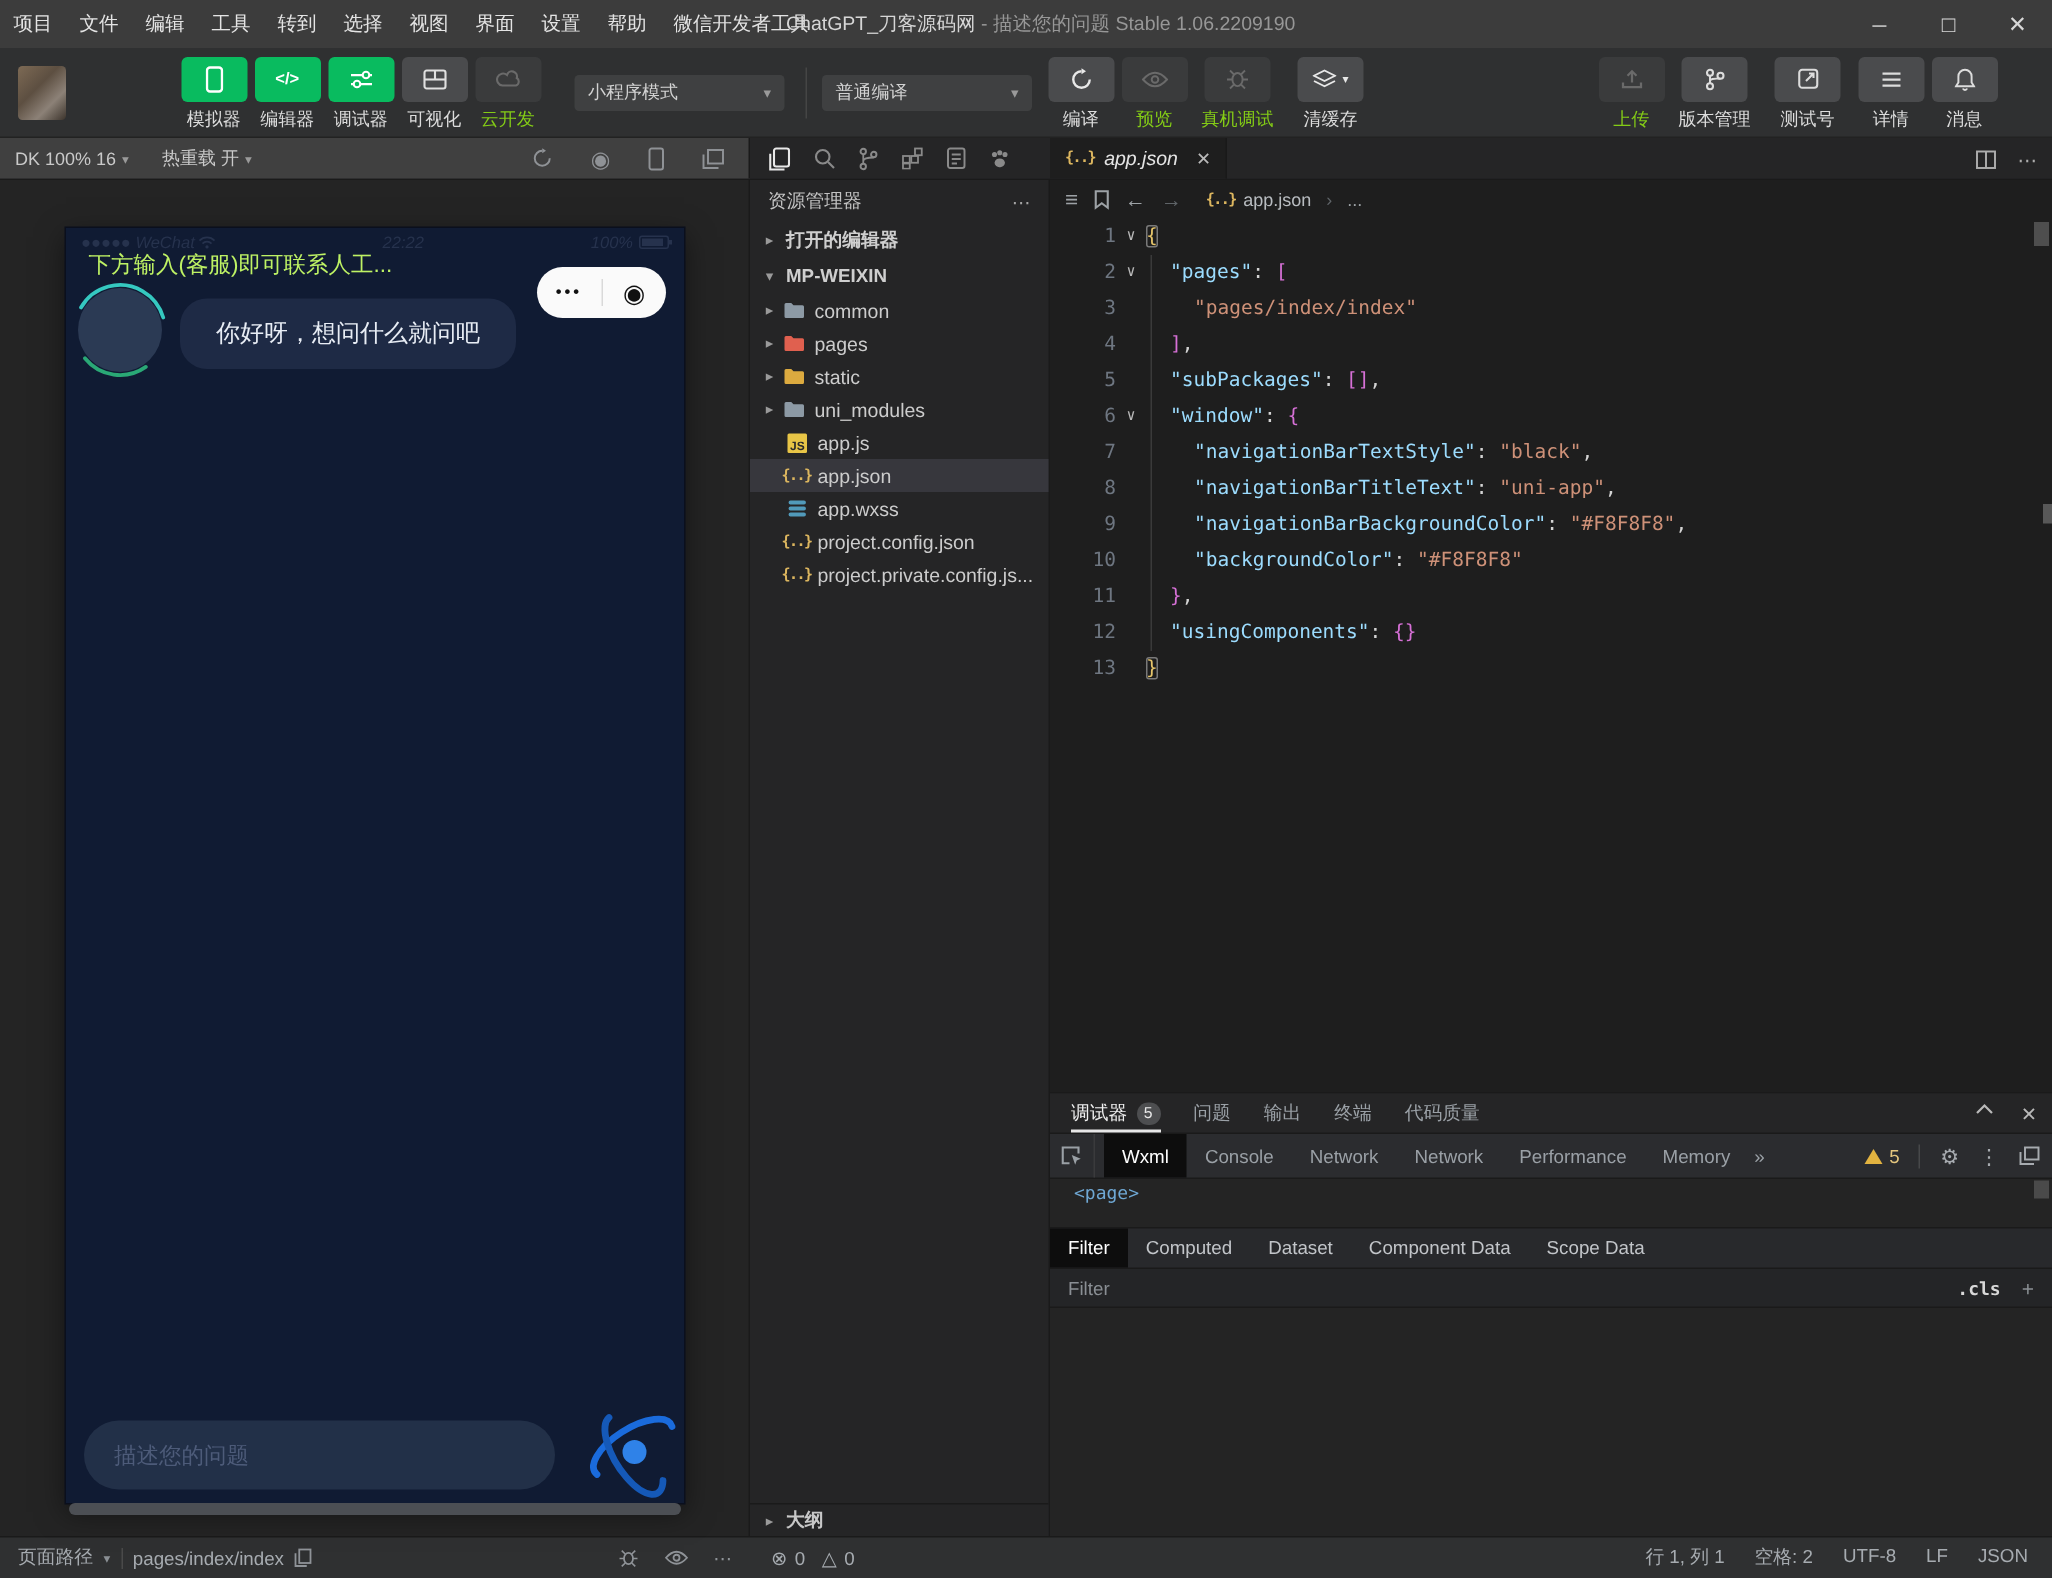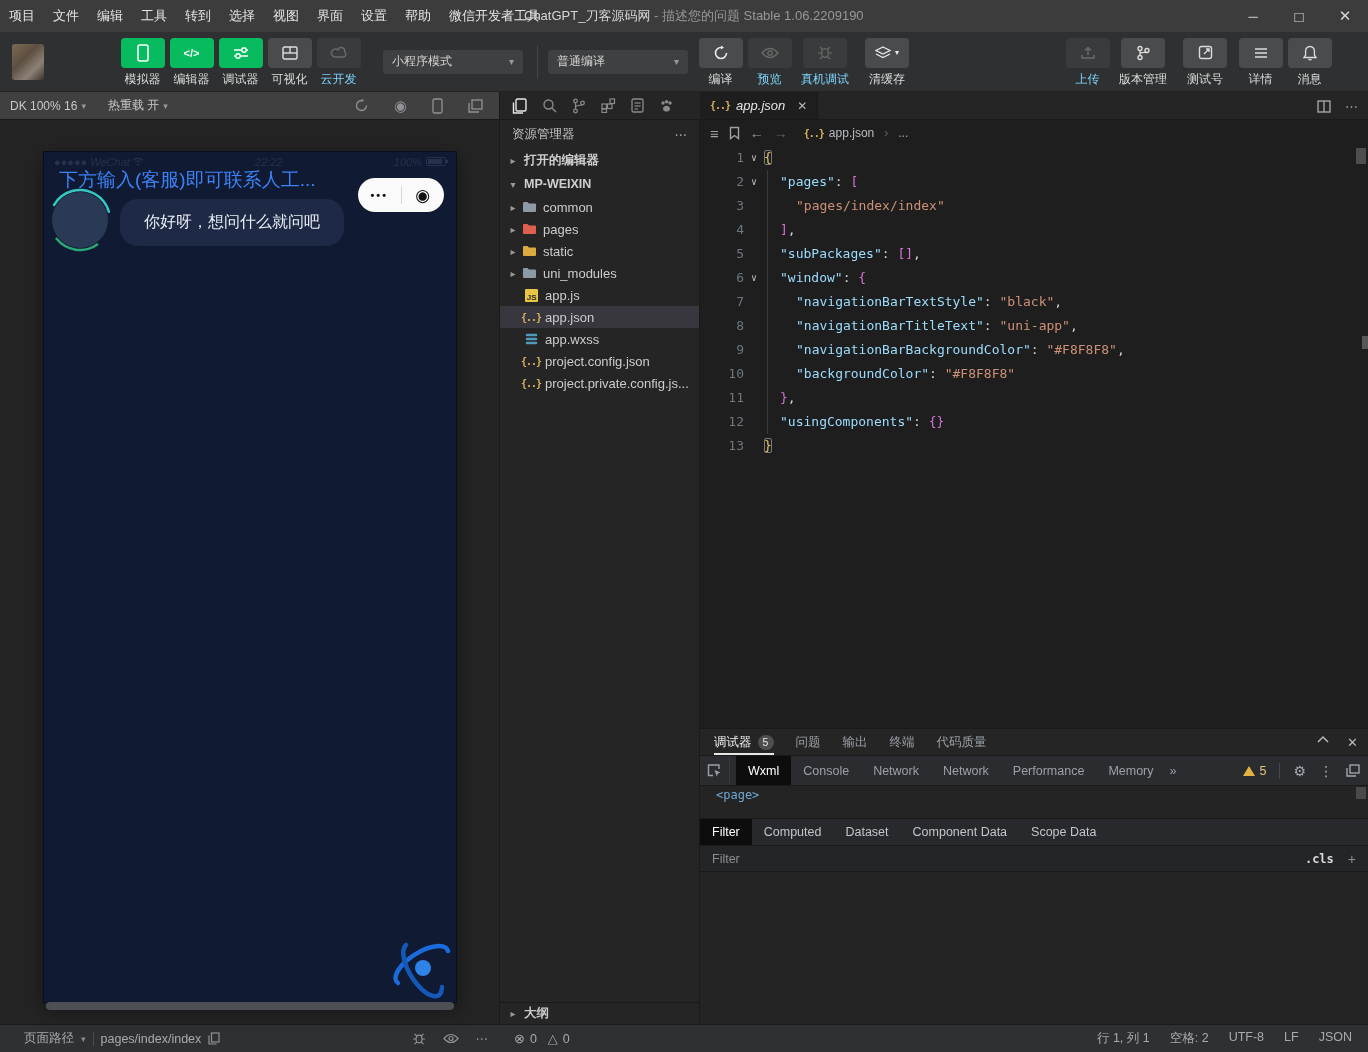--- a/index.html
+++ b/index.html
@@ -18,21 +18,21 @@
   
   .toolbar { height:60px; background:#2f3031; display:flex; align-items:center; border-bottom:1px solid #222; }
   .avatar { width:32px; height:36px; margin-left:12px; border-radius:3px; background:
       linear-gradient(135deg,#7d6a55 0%, #5d4f41 40%, #8c8177 70%, #3c342c 100%); }
   .tbtn { width:49px; text-align:center; margin-top:2px; }
   .tbtn .ic { width:44px; height:30px; margin:0 auto; border-radius:4px; display:flex; align-items:center; justify-content:center; }
   .tbtn .lbl { font-size:12px; margin-top:3px; color:#dcdcdc; white-space:nowrap; }
   .tbtn.green .ic { background:#09bb5f; color:#fff; }
   .tbtn.gray .ic { background:#4a4b4d; color:#e0e0e0; }
   .tbtn.dim .ic { background:#3a3b3c; color:#6a6a6a; }
-  .tbtn.dim .lbl { color:#7dd3fc; }
+  .tbtn.dim .lbl { color:#84cc16; }
   .tbtn.wide { width:62px; }
   .tselect { width:140px; height:24px; background:#3f4041; border-radius:3px; display:flex; align-items:center; justify-content:space-between; padding:0 9px; font-size:12px; color:#d2d2d2; }
   .tselect .caret { color:#9a9a9a; font-size:10px; }
   .vdiv { width:1px; height:34px; background:#454545; }
   .toolbar-right { margin-left:auto; display:flex; margin-right:34px; }
 
   
   .row2 { height:28px; display:flex; background:#252526; border-bottom:1px solid #1a1a1a; }
   .sim-toolbar { width:500px; display:flex; align-items:center; background:#404040; border-right:1px solid #1a1a1a; font-size:12px; color:#c9c9c9; }
   .sim-toolbar .seg { margin-left:10px; display:flex; align-items:center; gap:4px; white-space:nowrap; }
@@ -49,21 +49,21 @@
   .mainrow { display:flex; height:904px; }
 
   
   .sim-col { width:500px; position:relative; background:#242424; border-right:1px solid #1a1a1a; }
   .phone { position:absolute; left:44px; top:32px; width:412px; height:850px; background:#101b33; box-shadow:0 0 0 1px #0a0f1d, 0 6px 18px rgba(0,0,0,.5); }
   .p-status { position:absolute; top:2px; left:0; right:0; height:15px; display:flex; align-items:center; padding:0 10px; font-size:11px; color:#26324d;font-style:italic; }
   .p-status .mid { flex:1; text-align:center; }
   .battery { display:inline-block; width:20px; height:9px; border:1px solid #26324d; border-radius:2px; position:relative; margin-left:4px; vertical-align:-1px; }
   .battery:before { content:''; position:absolute; left:1px; top:1px; bottom:1px; width:14px; background:#26324d; }
   .battery:after { content:''; position:absolute; right:-3px; top:2px; width:2px; height:3px; background:#26324d; }
-  .p-navtitle { position:absolute; top:15px; left:15px; font-size:19px; color:#3b82f6; white-space:nowrap; }
+  .p-navtitle { position:absolute; top:15px; left:15px; font-size:15px; color:#bef264; white-space:nowrap; }
   .capsule { position:absolute; top:26px; right:12px; width:86px; height:34px; background:#fafafa; border-radius:17px; display:flex; align-items:center; }
   .capsule .more { flex:1; text-align:center; color:#111; font-size:11px; letter-spacing:2px; font-weight:bold; }
   .capsule .cdiv { width:1px; height:18px; background:#d9d9d9; }
   .capsule .rec { flex:1; text-align:center; color:#111; font-size:17px; line-height:1; }
   .p-avatar { position:absolute; top:36px; left:4px; }
   .bubble { position:absolute; top:47px; left:76px; background:#1e2a45; border-radius:18px; padding:13px 24px; font-size:16px; color:#e8edf5; white-space:nowrap; }
   .p-input { position:absolute; left:12px; bottom:9px; width:314px; height:46px; border-radius:23px; background:#223048; border:none; outline:none; padding:0 20px; font-size:15px; color:#c7d0e2; font-family:"Liberation Sans",sans-serif; }
   .p-input::placeholder { color:#4d5b79; }
   .atom { position:absolute; right:-6px; bottom:-8px; }
   .homebar { position:absolute; left:2px; right:2px; bottom:-8px; height:8px; background:#4c4f54; border-radius:4px; }
@@ -126,21 +126,21 @@
   .insp-tab.on { background:#0d0d0d; color:#ffffff; }
   .filter-row { height:26px; display:flex; align-items:center; background:#242527; border-bottom:1px solid #1a1a1a; padding:0 12px; }
   .filter-input { flex:1; background:transparent; border:none; outline:none; color:#cfcfcf; font-size:12.5px; font-family:"Liberation Sans",sans-serif; }
   .filter-input::placeholder { color:#8a8f94; }
   .cls-btn { font-family:"DejaVu Sans Mono",monospace; font-size:12px; color:#d8d8d8; font-weight:bold; margin-right:14px; }
   .plus-btn { color:#8a8f94; font-size:14px; }
   .dbg-body { flex:1; background:#242424; }
 
   
   .statusbar { height:28px; background:#2f3031; border-top:1px solid #1a1a1a; display:flex; align-items:center; font-size:12.5px; color:#a6abb0; }
-  .sb-left { width:500px; display:flex; align-items:center; gap:7px; padding-left:24px; }
+  .sb-left { width:500px; display:flex; align-items:center; gap:7px; padding-left:12px; }
   .sb-left .caret { font-size:9px; color:#8a8f94; }
   .sb-div { width:1px; height:14px; background:#4a4a4a; }
   .sb-left-icons { margin-left:auto; display:flex; align-items:center; gap:17px; margin-right:12px; color:#8f9398; }
   .sb-exp { width:200px; display:flex; align-items:center; gap:5px; padding-left:14px; }
   .sb-right { flex:1; display:flex; justify-content:flex-end; gap:20px; padding-right:16px; }
   .icon-svg { display:inline-flex; vertical-align:middle; }
 </style>
 </head>
 <body>
 
@@ -440,20 +440,21 @@
           <span class="rec">◉</span>
         </div>
         <div class="p-avatar">
           <svg width="64" height="64" viewBox="0 0 64 64">
             <circle cx="32" cy="32" r="28" fill="#2b3a54"></circle>
             <circle cx="32" cy="32" r="30" fill="none" stroke="#35c8c0" stroke-width="2.5" stroke-dasharray="70 120" stroke-linecap="round" transform="rotate(-150 32 32)"></circle>
             <circle cx="32" cy="32" r="30" fill="none" stroke="#2aa876" stroke-width="2.5" stroke-dasharray="45 145" stroke-linecap="round" transform="rotate(55 32 32)"></circle>
           </svg>
         </div>
         <div class="bubble">你好呀，想问什么就问吧</div>
+        <input class="p-input" type="text" placeholder="描述您的问题" style="">
         <div class="atom">
           <svg width="78" height="80" viewBox="0 0 78 80">
             <g fill="none" stroke="#1a6bdc" stroke-width="4.5" stroke-linecap="round">
               <path d="M14 56 A30 13 -32 1 1 64 24"></path>
               <path d="M58 60 A30 13 58 1 1 22 18" stroke="#1559b8"></path>
             </g>
             <circle cx="39" cy="41" r="8" fill="#2f82e8"></circle>
           </svg>
         </div>
         <div class="homebar"></div>

